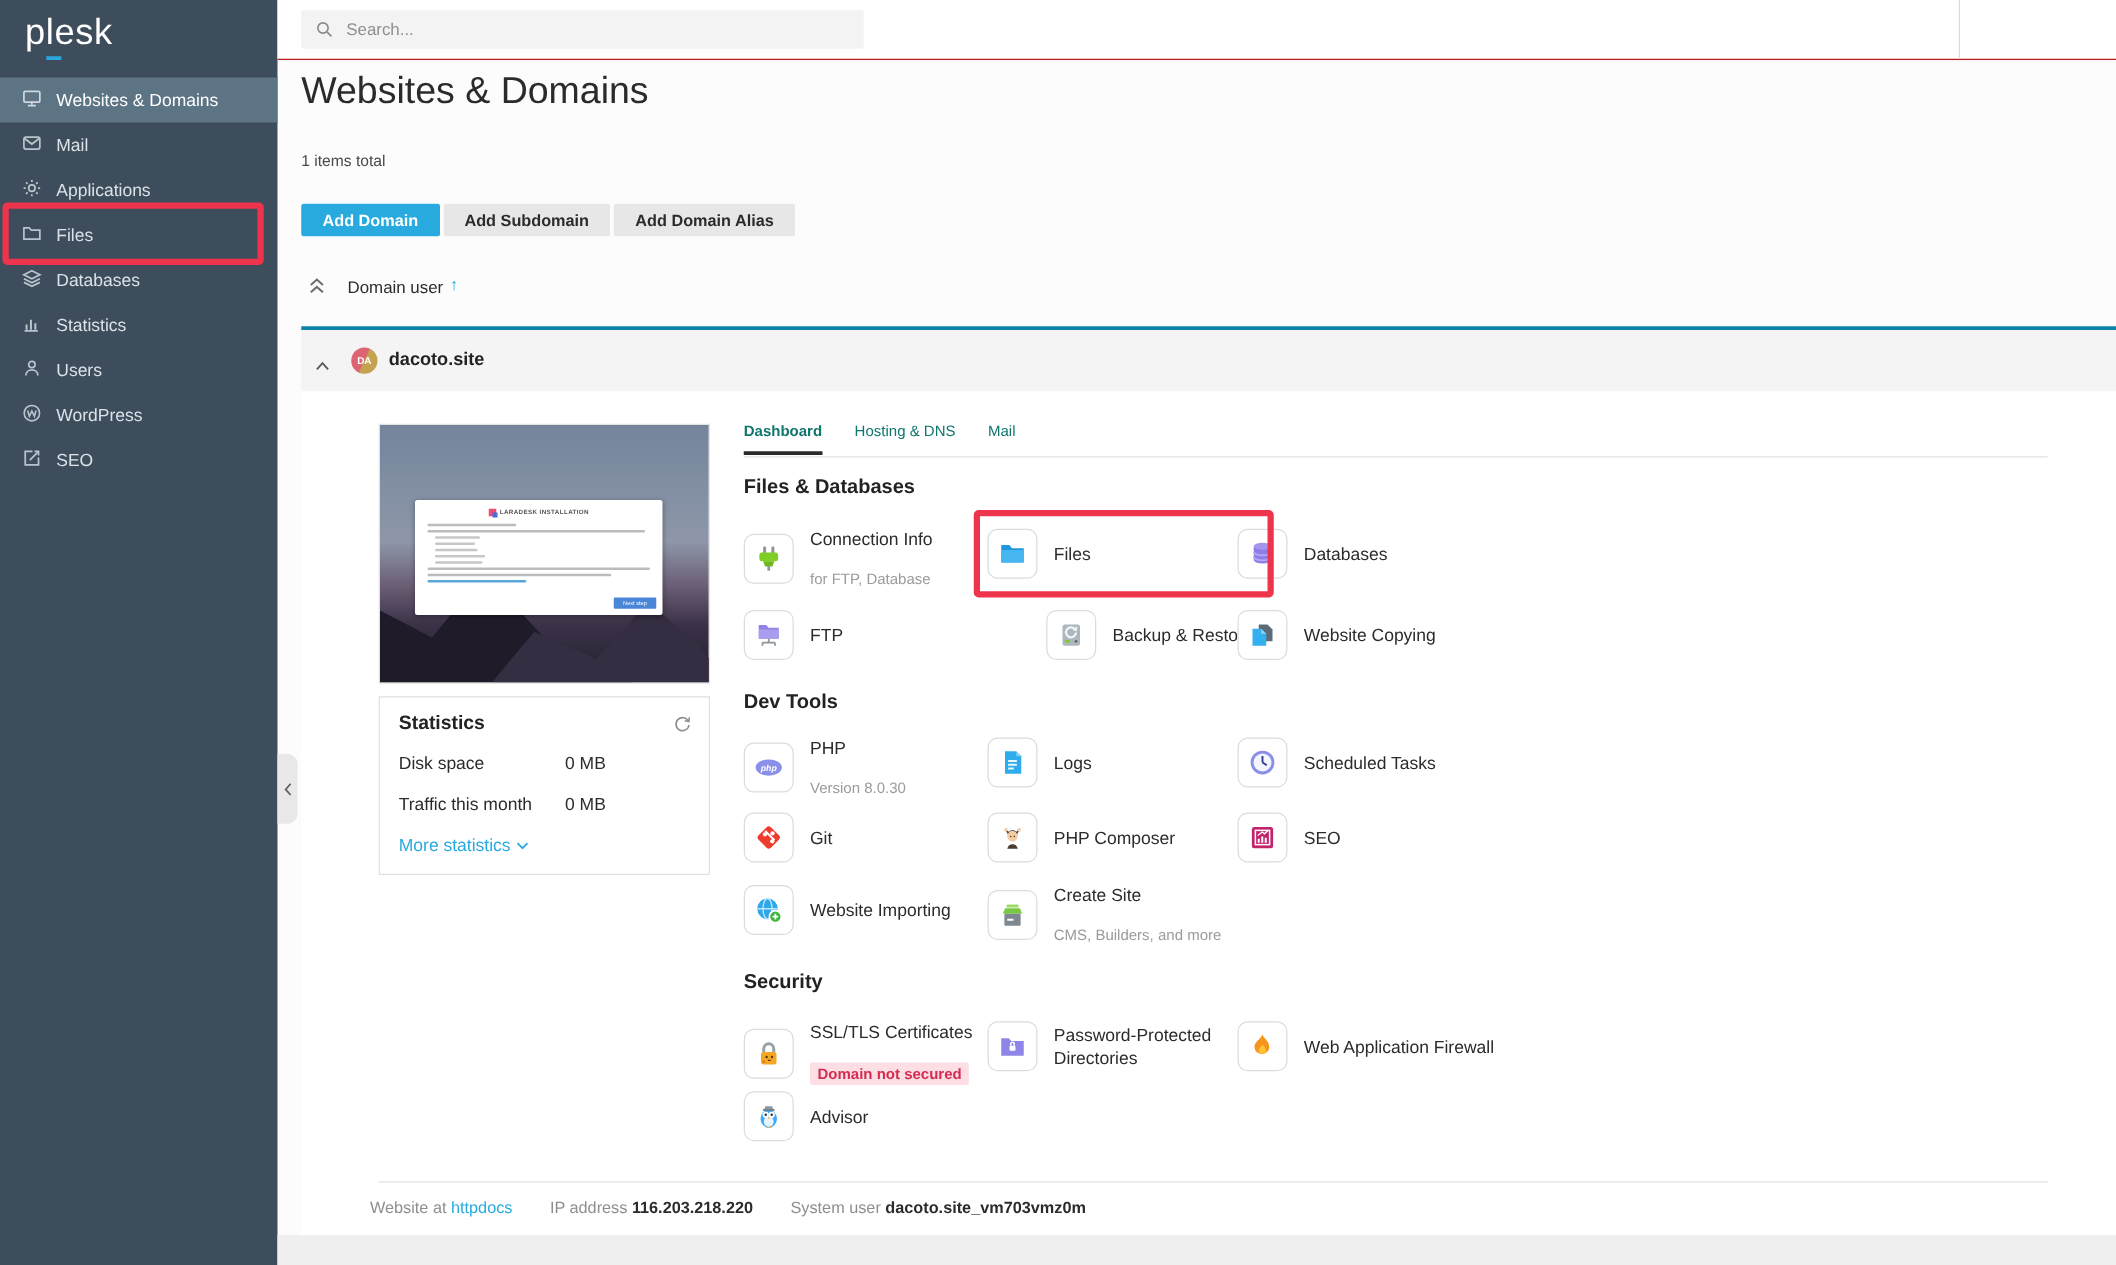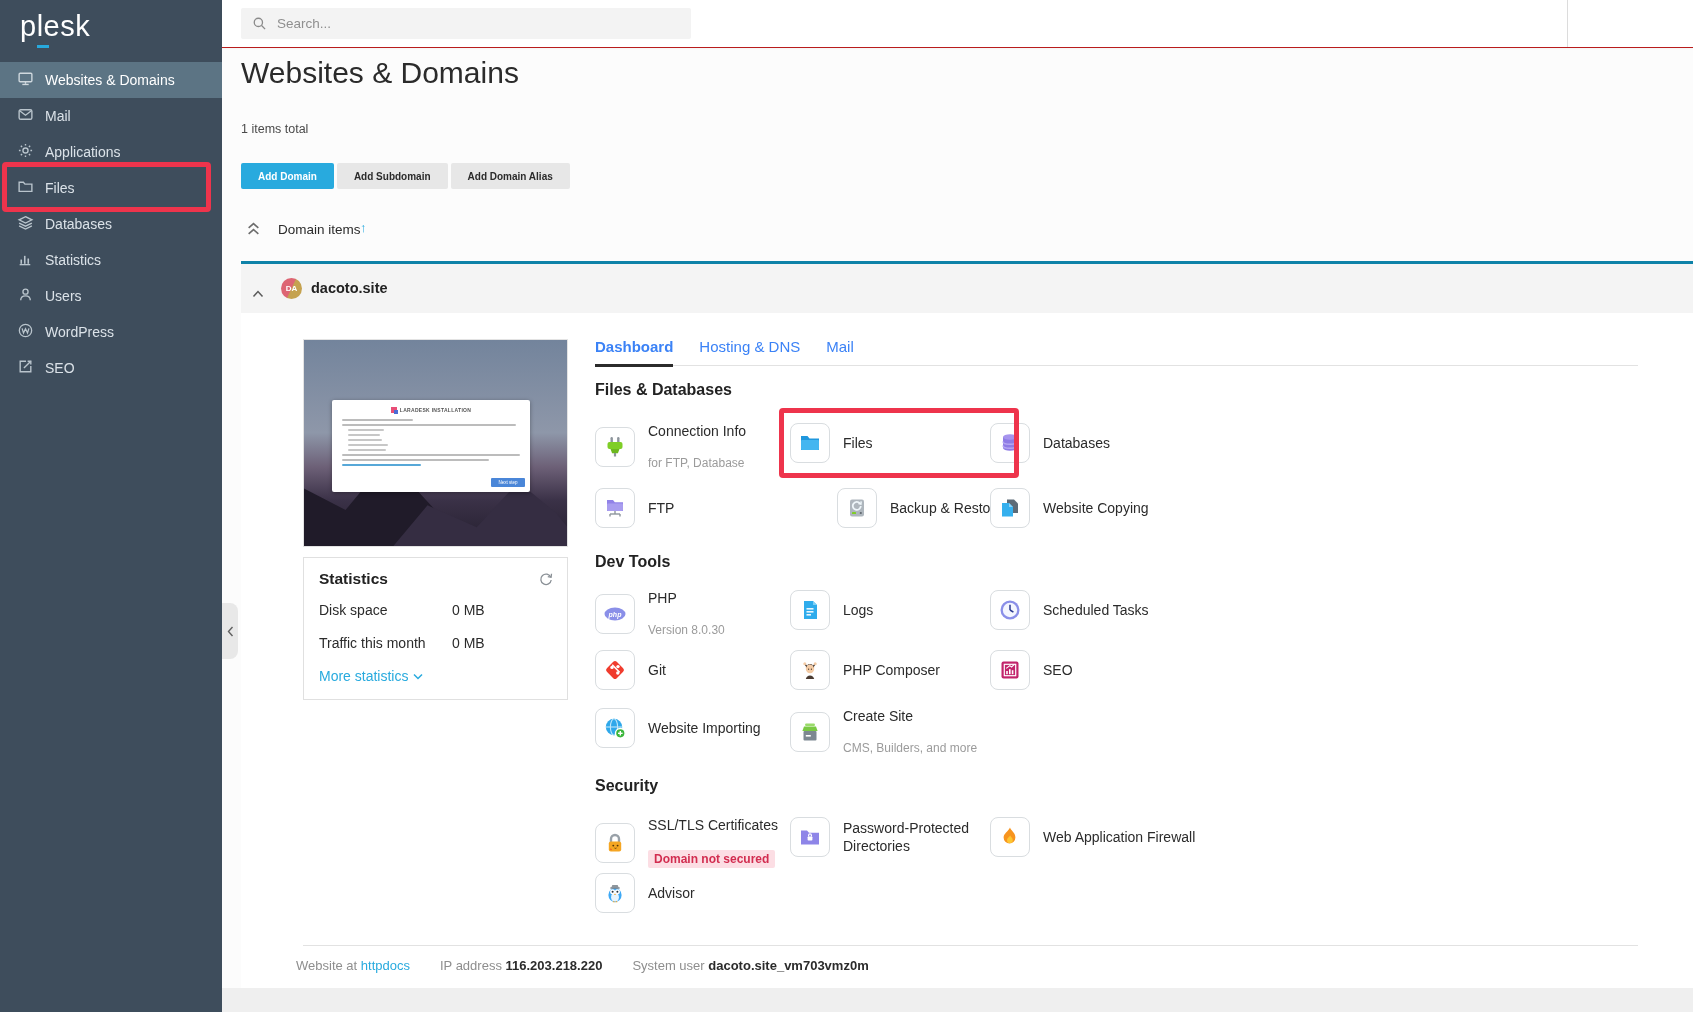--- a/index.html
+++ b/index.html
@@ -17,21 +17,21 @@
   #topbar{position:absolute;left:222px;top:0;width:1471px;height:47px;background:#ffffff;border-bottom:1px solid #b91c1c;box-shadow:0 1px 2px rgba(0,0,0,.04);}
   #search-wrap{position:absolute;left:19px;top:8px;width:450px;height:31px;background:#f3f3f3;border-radius:2px;}
   #search-wrap svg{position:absolute;left:11px;top:8px;}
   #search-input{position:absolute;left:0;top:0;width:100%;height:100%;border:none;background:transparent;outline:none;padding:0 10px 0 36px;font-size:13.5px;color:#444;font-family:inherit;box-sizing:border-box;}
   #search-input::placeholder{color:#8f8f8f;}
   #topbar-divider{position:absolute;left:1345px;top:0;width:1px;height:47px;background:#dcdcdc;}
   
   #page-title{position:absolute;left:241px;top:56px;font-size:30px;font-weight:400;color:#2b2b2b;}
   #items-total{position:absolute;left:241px;top:122px;font-size:12.5px;color:#4a4a4a;}
   #btn-row{position:absolute;left:241px;top:163px;display:flex;}
-  .btn{height:26px;display:inline-flex;align-items:center;padding:0 17px;font-size:10px;font-weight:600;border-radius:2px;margin-right:3px;cursor:default;}
+  .btn{height:26px;display:inline-flex;align-items:center;padding:0 17px;font-size:13px;font-weight:600;border-radius:2px;margin-right:3px;cursor:default;}
   .btn.primary{background:#28aade;color:#ffffff;}
   .btn.gray{background:#e7e7e7;color:#2b2b2b;}
   
   #collapse-all{position:absolute;left:247px;top:222px;}
   #table-header-label{position:absolute;left:278px;top:222px;font-size:13.5px;color:#2b2b2b;}
   #sort-arrow{position:absolute;left:360px;top:220px;font-size:13px;color:#28aade;font-weight:700;}
   #accent-line{position:absolute;left:241px;top:261px;width:1452px;height:3px;background:#0e82a8;}
   #domain-row{position:absolute;left:241px;top:264px;width:1452px;height:49px;background:#f4f4f4;}
   #row-chevron{position:absolute;left:11px;top:20px;}
   #avatar{position:absolute;left:40px;top:14px;width:21px;height:21px;border-radius:50%;background:linear-gradient(115deg,#dd6573 48%,#c5a24f 52%);color:#fff;font-size:8px;font-weight:700;display:flex;align-items:center;justify-content:center;}
@@ -52,21 +52,21 @@
   .tl.list{margin-left:16px;background:#c7c7c7;}
   #mini-btn{position:absolute;right:5px;bottom:5px;width:34px;height:9px;background:#4a86d8;border-radius:1px;color:#fff;font-size:4.5px;display:flex;align-items:center;justify-content:center;}
   
   #stats-card{position:absolute;left:62px;top:244px;width:265px;height:143px;border:1px solid #e0e0e0;box-sizing:border-box;background:#fff;}
   #stats-title{position:absolute;left:15px;top:12px;font-size:15.5px;font-weight:700;color:#222;}
   #stats-refresh{position:absolute;right:13px;top:13px;cursor:default;}
   .stat-row{position:absolute;left:15px;display:flex;font-size:14px;color:#2b2b2b;}
   .stat-row .sl{width:133px;}
   #stats-more{position:absolute;left:15px;top:110px;font-size:14px;color:#28aade;display:flex;align-items:center;gap:5px;cursor:default;}
   
-  #tabbar{position:absolute;left:354px;top:25px;display:flex;gap:26px;font-size:15px;color:#3b82f6;}
+  #tabbar{position:absolute;left:354px;top:25px;display:flex;gap:26px;font-size:12px;color:#0f766e;}
   .tab{padding-bottom:9px;cursor:default;}
   .tab.active{font-weight:700;border-bottom:3px solid #2b2b2b;}
   #tabline{position:absolute;left:354px;top:52px;width:1043px;height:1px;background:#e2e2e2;}
   
   .sec-h{position:absolute;font-size:16px;font-weight:700;color:#222;}
   .gitem{position:absolute;display:flex;gap:13px;align-items:center;cursor:default;}
   .icon-box{width:40px;height:40px;border:1px solid #d9dde0;border-radius:8px;background:#fff;display:flex;align-items:center;justify-content:center;flex:none;box-sizing:border-box;}
   .txt{display:flex;flex-direction:column;justify-content:center;gap:17px;}
   .glabel{font-size:14px;color:#2b2b2b;white-space:nowrap;}
   .glabel.wrap{white-space:normal;width:136px;line-height:1.3;}
@@ -179,21 +179,21 @@
   <div id="btn-row">
     <div class="btn primary">Add Domain</div>
     <div class="btn gray">Add Subdomain</div>
     <div class="btn gray">Add Domain Alias</div>
   </div>
 
   <span id="collapse-all"><svg width="13" height="14" viewBox="0 0 12 13" fill="none" stroke="#6d6d6d" stroke-width="1.5">
         <polyline points="1.5,5.5 6,1.5 10.5,5.5"></polyline>
         <polyline points="1.5,11 6,7 10.5,11"></polyline>
       </svg></span>
-  <span id="table-header-label">Domain items</span>
+  <span id="table-header-label">Domain user</span>
   <span id="sort-arrow">↑</span>
   <div id="accent-line"></div>
 
   <div id="domain-row">
     <span id="row-chevron"><svg width="12" height="8" viewBox="0 0 12 8" fill="none" stroke="#5a5a5a" stroke-width="1.5">
           <polyline points="1.5,6.5 6,1.5 10.5,6.5"></polyline>
         </svg></span>
     <div id="avatar">DA</div>
     <div id="domain-name">dacoto.site</div>
   </div>

